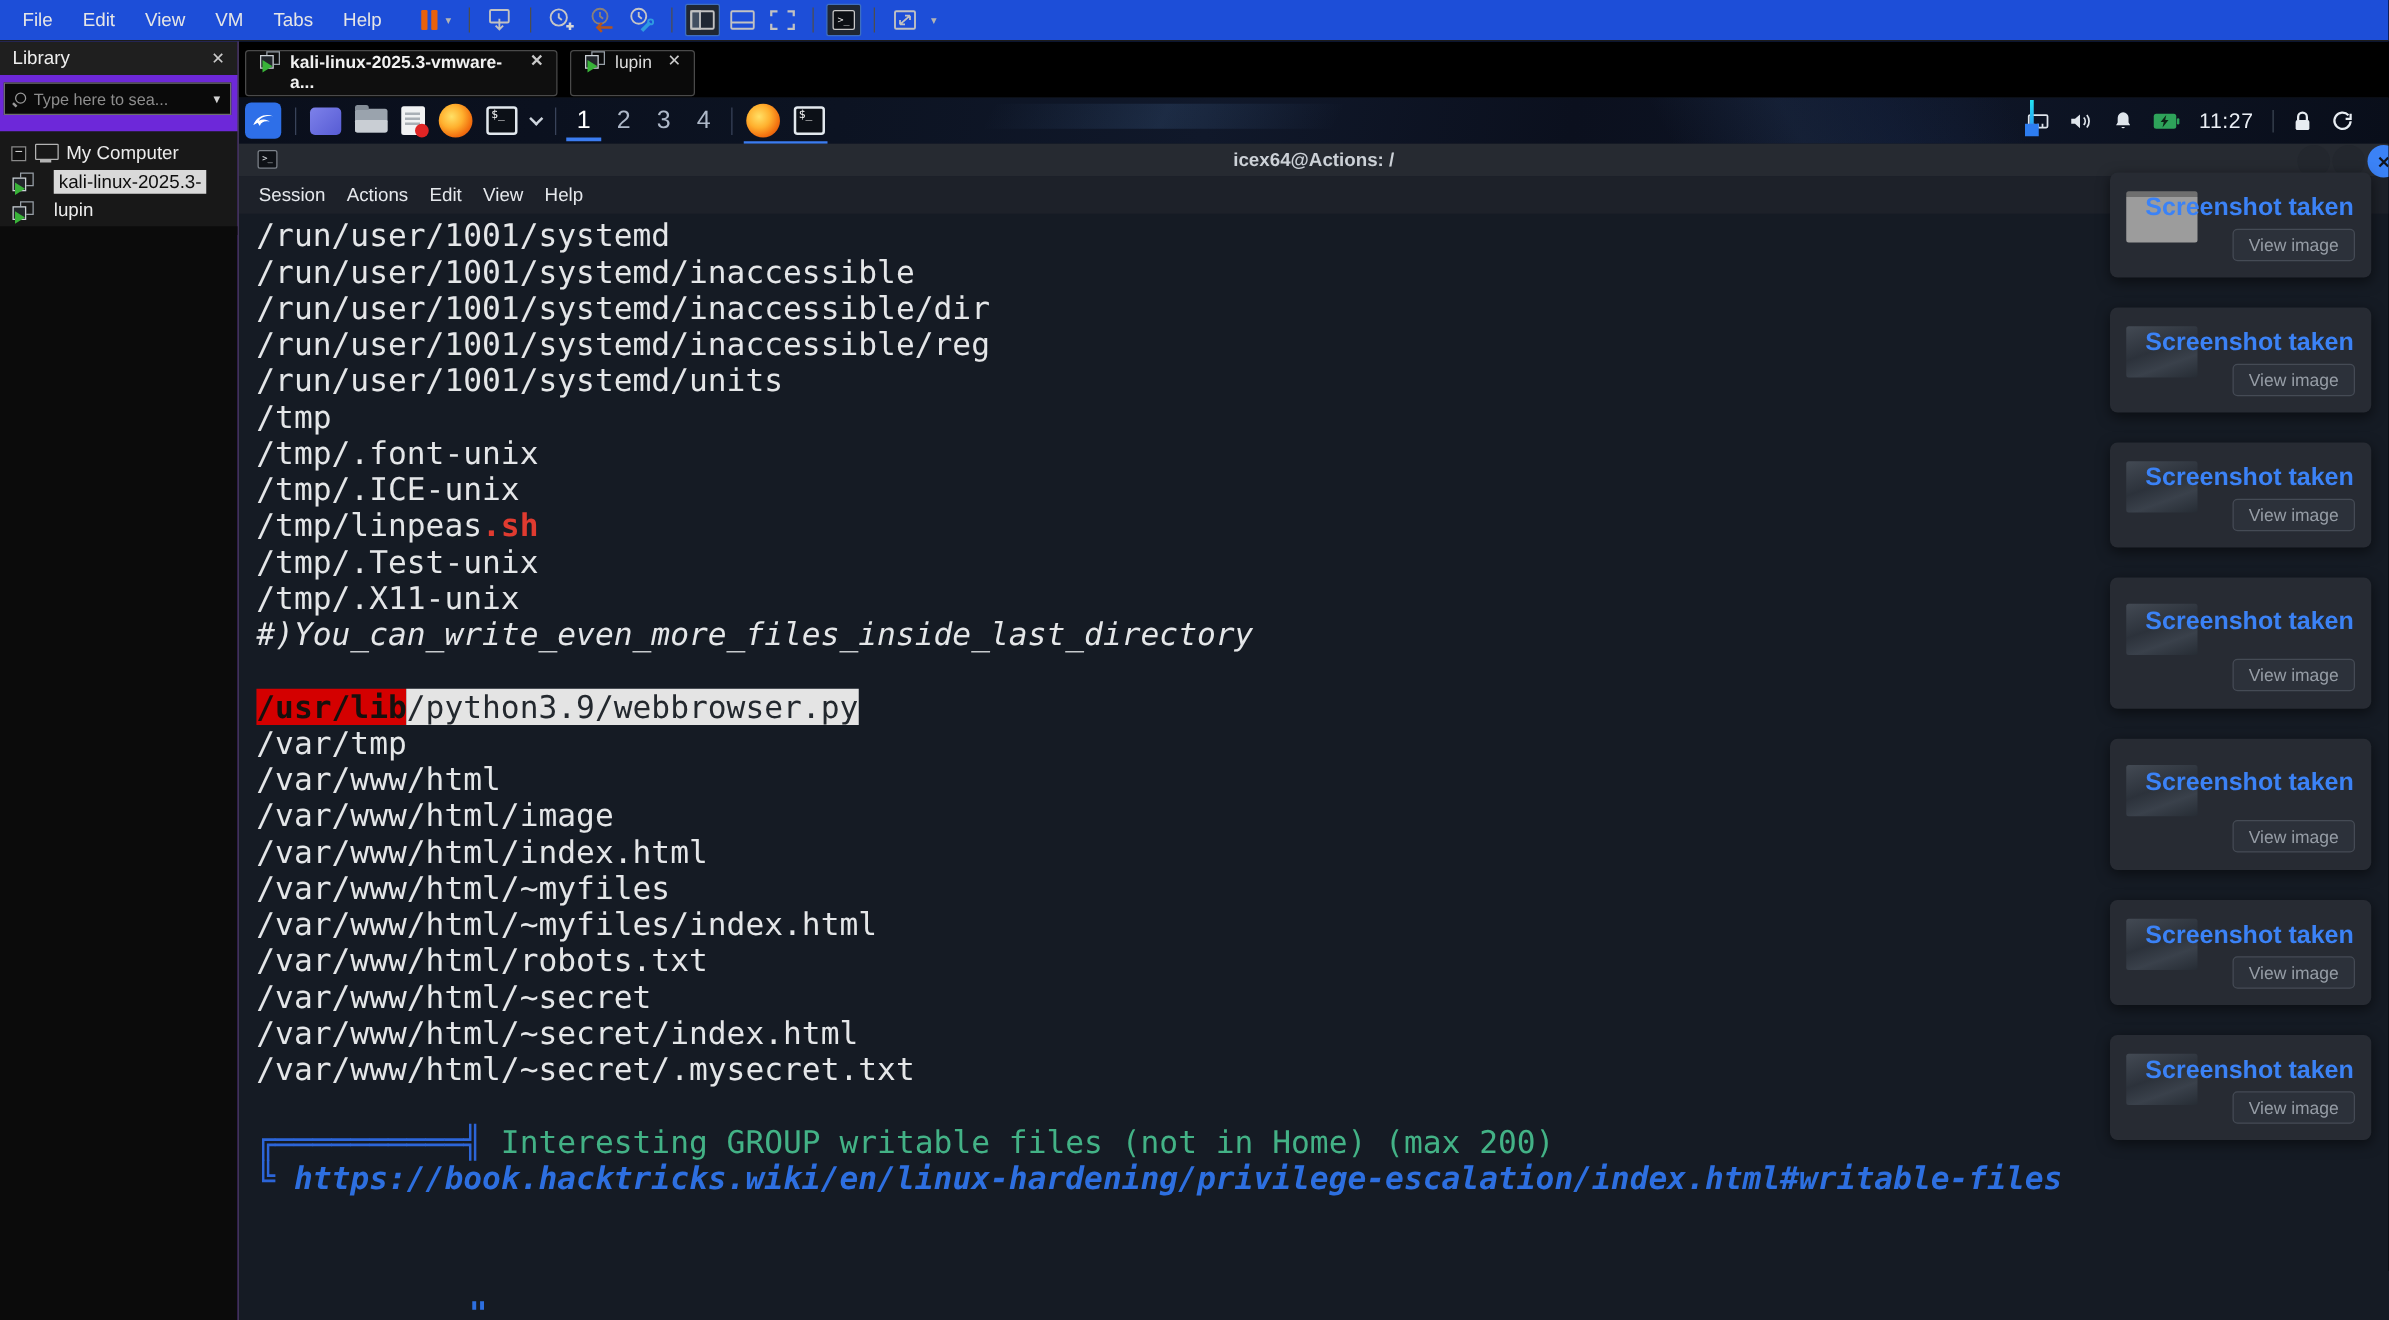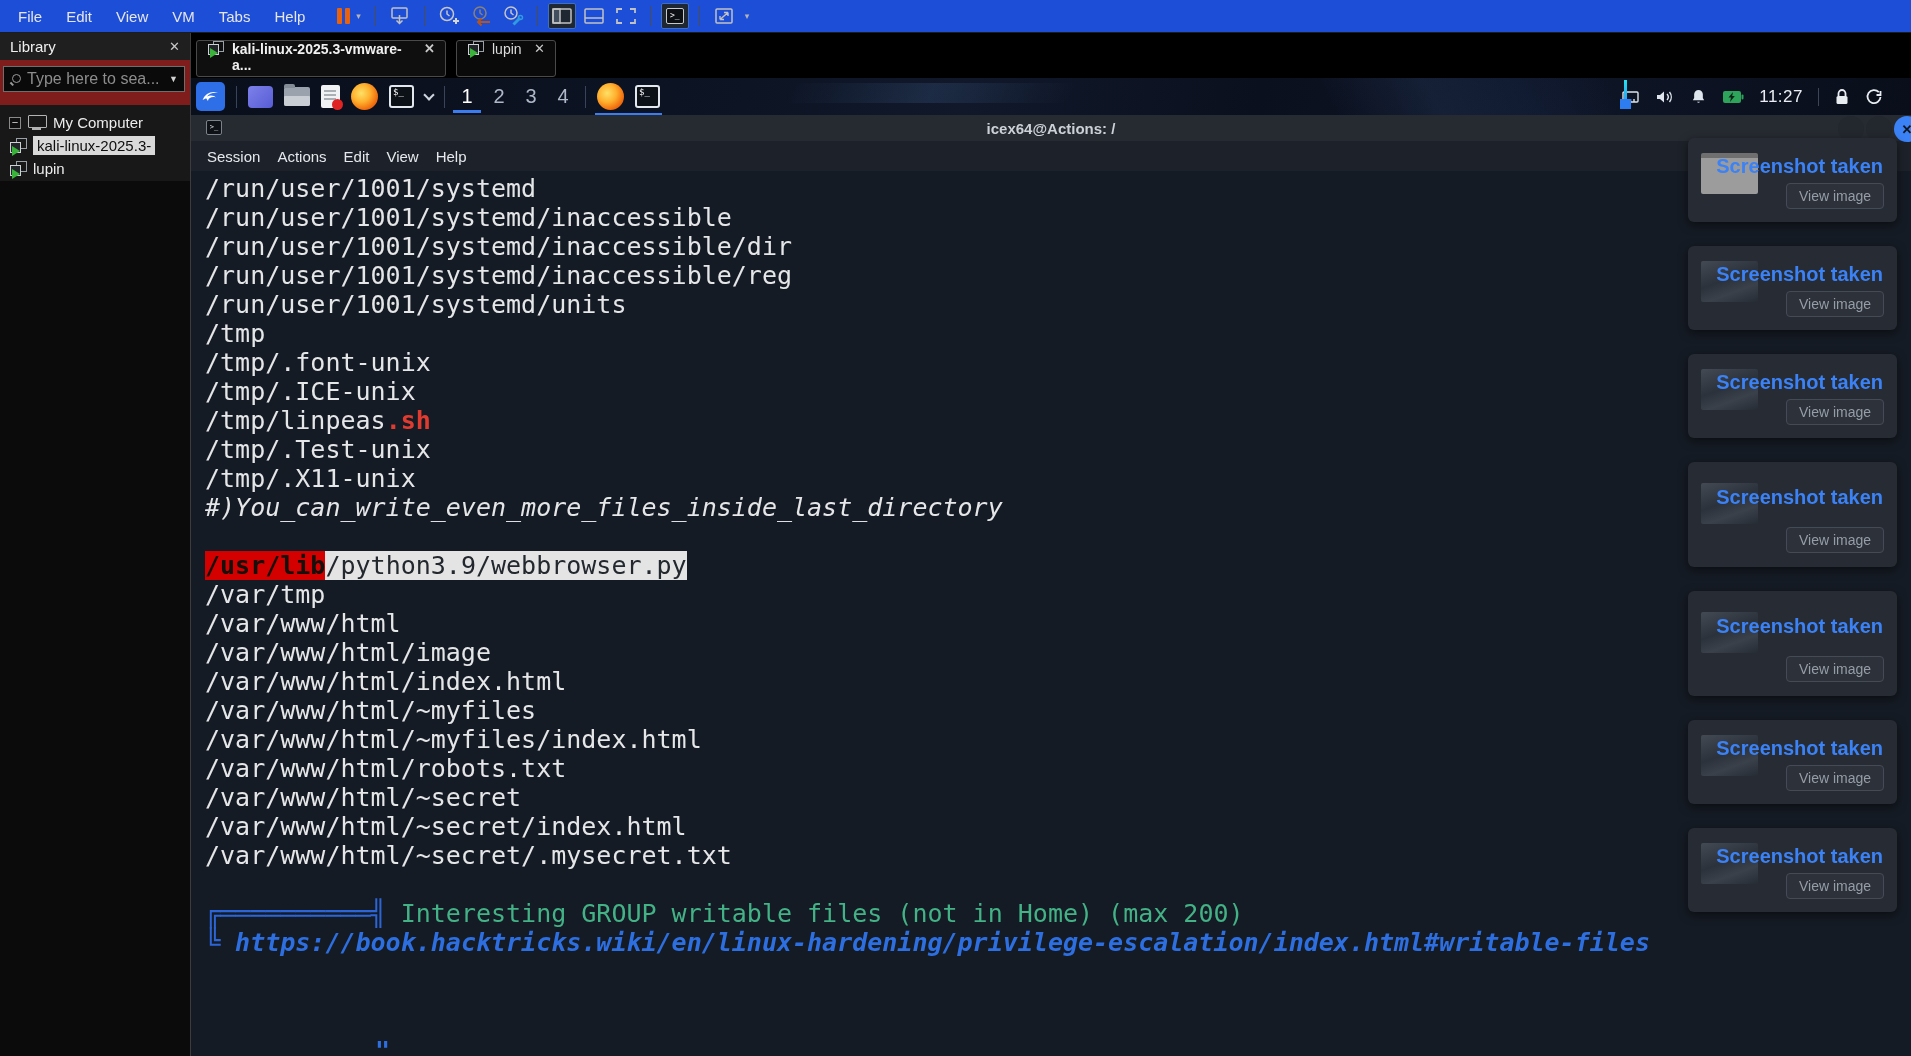--- a/index.html
+++ b/index.html
@@ -16,36 +16,36 @@
   .tb-sep{width:1px;height:20px;background:#4d4d4d;margin:0 6px}
   .tb-ic{width:28px;height:26px;display:flex;align-items:center;justify-content:center}
   .tb-ic.on{border:1px solid #3f6fc0;background:#1f2733;border-radius:2px}
   .pausewrap{display:flex;align-items:center;gap:3px;padding:0 4px}
   .pbar{width:5px;height:16px;background:#e8610c;border-radius:1px}
   .caret{color:#b4b4b4;font-size:9px;margin-left:3px}
   .mini-term{width:18px;height:16px;background:#0c0f14;border:1px solid #c8c8c8;border-radius:2px;
              color:#eee;font-family:"DejaVu Sans Mono",monospace;font-size:8px;line-height:14px;text-align:center}
 
   
-  .sidebar{position:absolute;top:33px;left:0;width:191px;bottom:0;background:#7f1d1d;
+  .sidebar{position:absolute;top:33px;left:0;width:191px;bottom:0;background:#6d28d9;
            border-right:1px solid #3c3c3c;z-index:30}
   .lib-head{height:27px;background:#1f1f1f;display:flex;align-items:center;padding:0 10px;
             color:#efefef;font-size:15px}
   .lib-x{margin-left:auto;color:#c9c9c9;font-size:13px;cursor:default}
   .search{position:absolute;top:33px;left:3px;right:5px;height:26px;background:#0a0a0a;
           border:1px solid #6e6e6e;display:flex;align-items:center;padding:0 6px;gap:6px}
   .mag{position:relative;width:11px;height:11px;flex:none}
   .mag::before{content:"";position:absolute;left:2px;top:0;width:7px;height:7px;border:1.5px solid #9a9a9a;border-radius:50%}
   .mag::after{content:"";position:absolute;left:0;bottom:0;width:4px;height:1.5px;background:#9a9a9a;transform:rotate(45deg)}
-  .ph{color:#8d8d8d;font-size:16px;flex:1;white-space:nowrap;overflow:hidden}
+  .ph{color:#8d8d8d;font-size:13px;flex:1;white-space:nowrap;overflow:hidden}
   .dd{color:#d2d2d2;font-size:9px}
   .tree{position:absolute;top:72px;left:0;right:0;background:#181818;padding:6px 0 8px;
         color:#ececec;font-size:15px}
   .trow{display:flex;align-items:center;height:23px;padding-left:9px;gap:7px;white-space:nowrap}
-  .trow.child{gap:6px}
+  .trow.child{gap:16px}
   .expbox{width:12px;height:12px;border:1px solid #8a8a8a;background:#101010;color:#ddd;
           font-size:11px;line-height:9px;text-align:center;flex:none}
   .monitor{position:relative;width:18px;height:15px;flex:none}
   .monitor::before{content:"";position:absolute;left:0;top:0;width:17px;height:11px;border:1.5px solid #b3b3b3;border-radius:1px}
   .monitor::after{content:"";position:absolute;left:4px;bottom:0;width:9px;height:2px;background:#b3b3b3}
   .vmicon{position:relative;width:18px;height:16px;flex:none}
   .vi-back{position:absolute;right:0;top:0;width:11px;height:11px;border:1.5px solid #98a0a8}
   .vi-front{position:absolute;left:1px;bottom:1px;width:11px;height:11px;border:1.5px solid #ccd1d6;background:#22262b}
   .vi-play{position:absolute;left:3px;bottom:-2px;width:0;height:0;border-left:8px solid #39b339;
            border-top:5px solid transparent;border-bottom:5px solid transparent}

